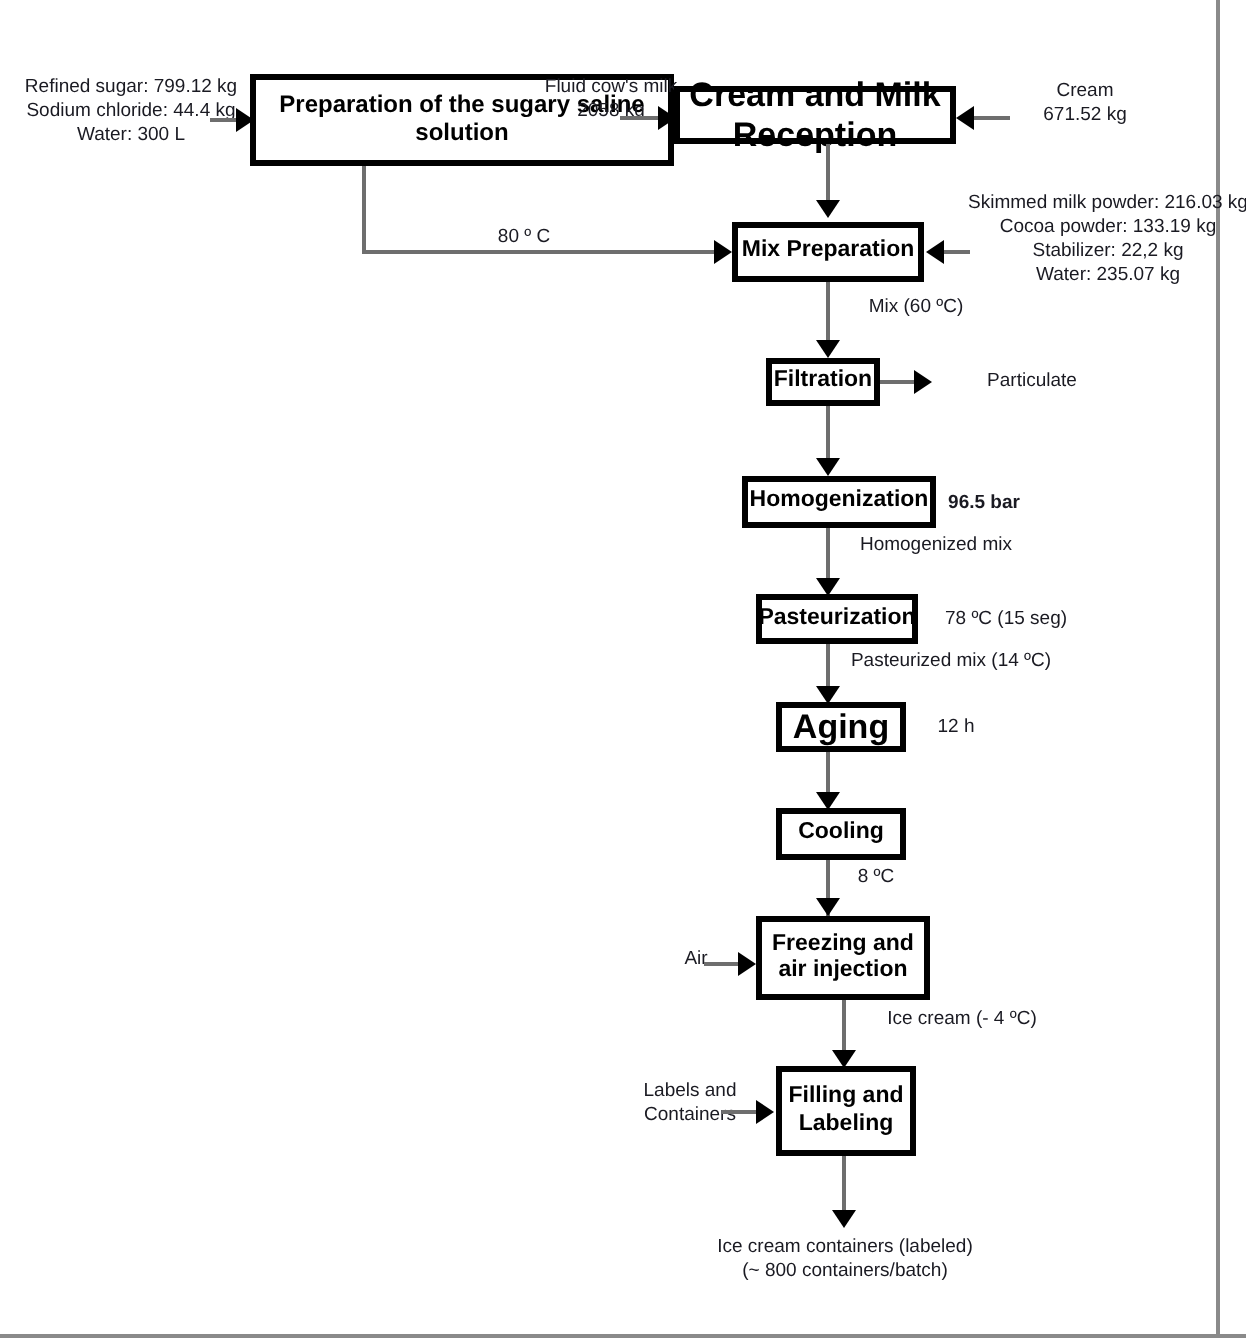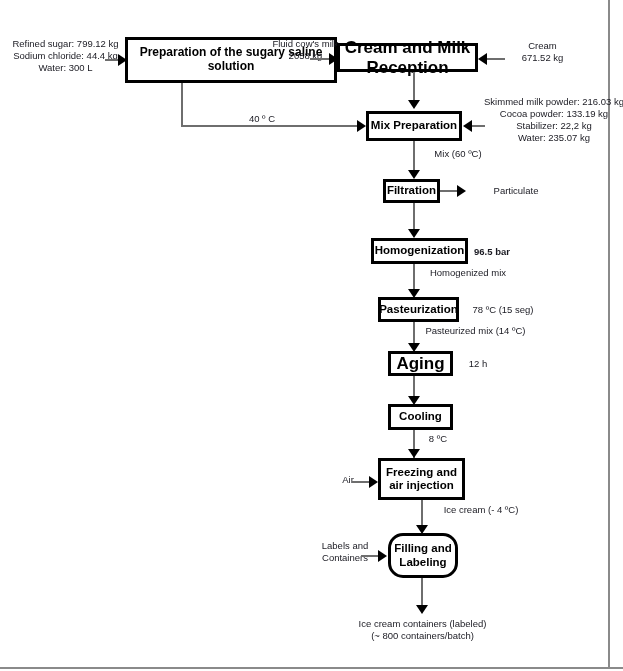--- a/index.html
+++ b/index.html
@@ -104,21 +104,21 @@
 Water: 300 L</div>
   <div class="hline" style="left:105px; top:59px; width:16px;"></div>
   <div class="arrow-right" style="left:118px; top:54px;"></div>
 
   <div class="box" style="left:125px; top:37px; width:212px; height:46px; font-size:12px;">Preparation of the sugary
 saline solution</div>
 
   <div class="vline" style="left:181px; top:83px; height:44px;"></div>
   <div class="hline" style="left:181px; top:125px; width:180px;"></div>
   <div class="arrow-right" style="left:357px; top:120px;"></div>
-  <div class="lbl" style="left:232px; top:113px; width:60px;">40 º C</div>
+  <div class="lbl" style="left:232px; top:113px; width:60px;">80 º C</div>
 
   <div class="lbl" style="left:268px; top:38px; width:75px;">Fluid cow's milk
 2058 kg</div>
   <div class="hline" style="left:310px; top:58px; width:23px;"></div>
   <div class="arrow-right" style="left:329px; top:53px;"></div>
 
   <div class="box" style="left:337px; top:43px; width:141px; height:29px; font-size:17px;">Cream and Milk Reception</div>
 
   <div class="lbl" style="left:505px; top:40px; width:75px;">Cream
 671.52 kg</div>
@@ -180,21 +180,21 @@
 air injection</div>
 
   <div class="lbl" style="left:333px; top:474px; width:30px;">Air</div>
   <div class="hline" style="left:352px; top:481px; width:20px;"></div>
   <div class="arrow-right" style="left:369px; top:476px;"></div>
 
   <div class="vline" style="left:421px; top:500px; height:32px;"></div>
   <div class="arrow-down" style="left:416px; top:525px;"></div>
   <div class="lbl" style="left:426px; top:504px; width:110px;">Ice cream (- 4 ºC)</div>
 
-  <div class="box" style="left:388px; top:533px; width:70px; height:45px; font-size:11.5px;border-radius:15px;">Filling and
+  <div class="box" style="left:388px; top:533px; width:70px; height:45px; font-size:11.5px;">Filling and
 Labeling</div>
 
   <div class="lbl" style="left:310px; top:540px; width:70px;">Labels and
 Containers</div>
   <div class="hline" style="left:361px; top:555px; width:20px;"></div>
   <div class="arrow-right" style="left:378px; top:550px;"></div>
 
   <div class="vline" style="left:421px; top:578px; height:34px;"></div>
   <div class="arrow-down" style="left:416px; top:605px;"></div>
 

